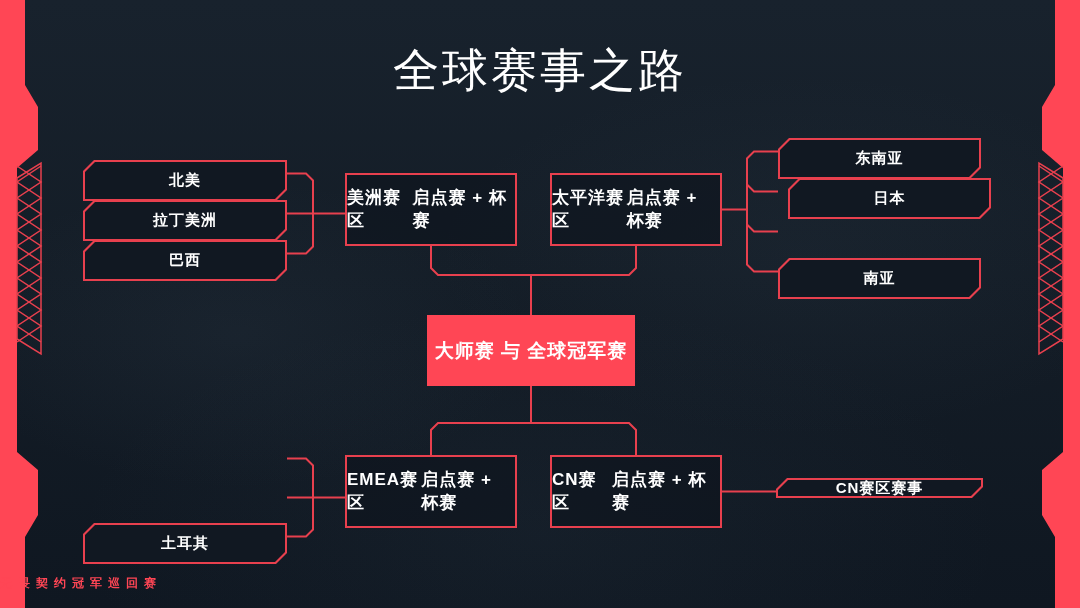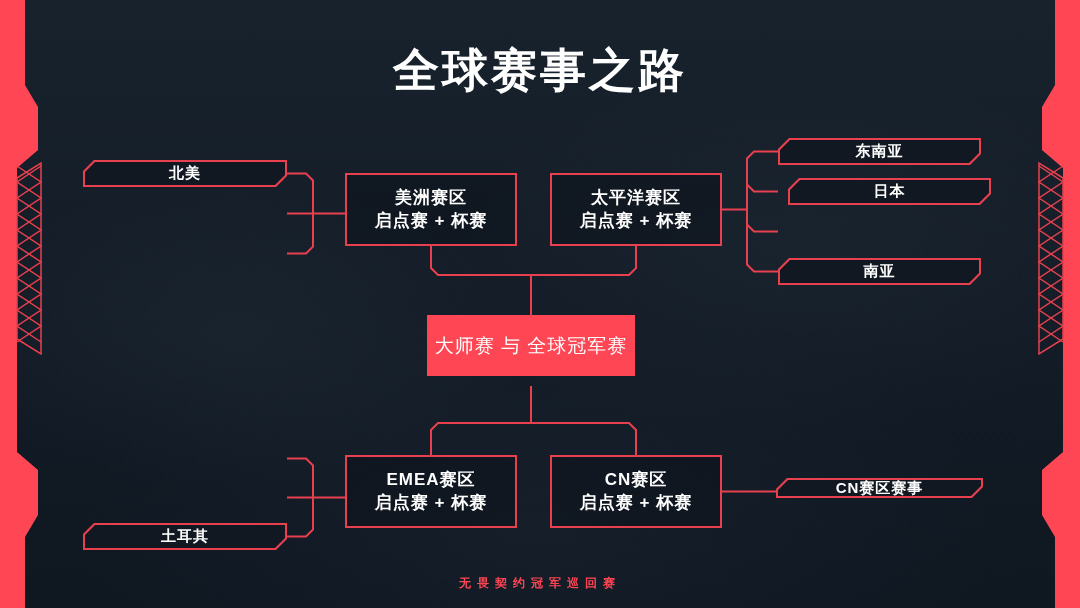--- a/index.html
+++ b/index.html
@@ -8,44 +8,44 @@
     font-family:"Liberation Sans","DejaVu Sans",sans-serif;
     background-color:#141d27;
     background-image:
       radial-gradient(ellipse 420px 220px at 22% 55%, rgba(80,100,118,0.10), transparent 70%),
       radial-gradient(ellipse 520px 260px at 74% 42%, rgba(80,100,118,0.08), transparent 70%),
       radial-gradient(ellipse 640px 320px at 50% 88%, rgba(66,86,102,0.10), transparent 72%),
       linear-gradient(180deg,#18222d 0%,#141d27 45%,#0f1721 100%);
   }
   .title{
     position:absolute;top:40px;left:0;width:100%;
-    text-align:center;color:#ffffff;font-size:46px;font-weight:700;
+    text-align:center;color:#ffffff;font-size:46px;font-weight:400;
     letter-spacing:3px;margin:0;
   }
   
-  .rbox{position:absolute;height:27px;background:#e8404e;
+  .rbox{position:absolute;height:41px;background:#e8404e;
     clip-path:polygon(0 11px,11px 0,100% 0,100% calc(100% - 11px),calc(100% - 11px) 100%,0 100%);}
   .rbox .in{
     position:absolute;inset:2px;background:#111822;
     clip-path:polygon(0 10px,10px 0,100% 0,100% calc(100% - 10px),calc(100% - 10px) 100%,0 100%);
     display:flex;align-items:center;justify-content:center;
     color:#fff;font-size:15px;font-weight:bold;letter-spacing:1px;
   }
   
   .hub{position:absolute;width:172px;height:73px;border:2px solid #e8404e;
     background:rgba(12,19,27,0.55);box-sizing:border-box;
-    display:flex;flex-direction:column;align-items:center;justify-content:center;
+    display:flex;flex-direction:row;align-items:center;justify-content:center;
     color:#fff;font-weight:bold;font-size:17px;line-height:1.35;letter-spacing:1px;}
   
-  .masters{position:absolute;left:427px;top:315px;width:208px;height:61px;
+  .masters{position:absolute;left:427px;top:315px;width:208px;height:71px;
     background:#ff4655;display:flex;align-items:center;justify-content:center;
-    color:#fff;font-weight:normal;font-size:19px;letter-spacing:1px;}
+    color:#fff;font-weight:bold;font-size:19px;letter-spacing:1px;}
   .overlay{position:absolute;inset:0;pointer-events:none;}
   .footer{
-    position:absolute;bottom:16px;left:0;width:100%;text-align:center;
+    position:absolute;bottom:16px;left:0;width:100%;
     color:#ff4655;font-size:12px;font-weight:bold;letter-spacing:6px;
   }
 </style>
 </head>
 <body>
 
 <div class="stage">
 
   <svg class="overlay" width="1080" height="608" viewBox="0 0 1080 608">
     <g fill="none" stroke="#e8404e" stroke-width="2">
@@ -79,20 +79,26 @@
       </g>
     </g>
     <use href="#sideDeco" transform="translate(1080,0) scale(-1,1)"></use>
   </svg>
 
   <h1 class="title">全球赛事之路</h1>
 
   <div class="rbox" style="left:83px;top:160px;width:204px">
     <div class="in">北美</div>
   </div>
+  <div class="rbox" style="left:83px;top:200px;width:204px">
+    <div class="in">拉丁美洲</div>
+  </div>
+  <div class="rbox" style="left:83px;top:240px;width:204px">
+    <div class="in">巴西</div>
+  </div>
 
   <div class="rbox" style="left:778px;top:138px;width:203px">
     <div class="in">东南亚</div>
   </div>
   <div class="rbox" style="left:788px;top:178px;width:203px">
     <div class="in">日本</div>
   </div>
   <div class="rbox" style="left:778px;top:258px;width:203px">
     <div class="in">南亚</div>
   </div>

